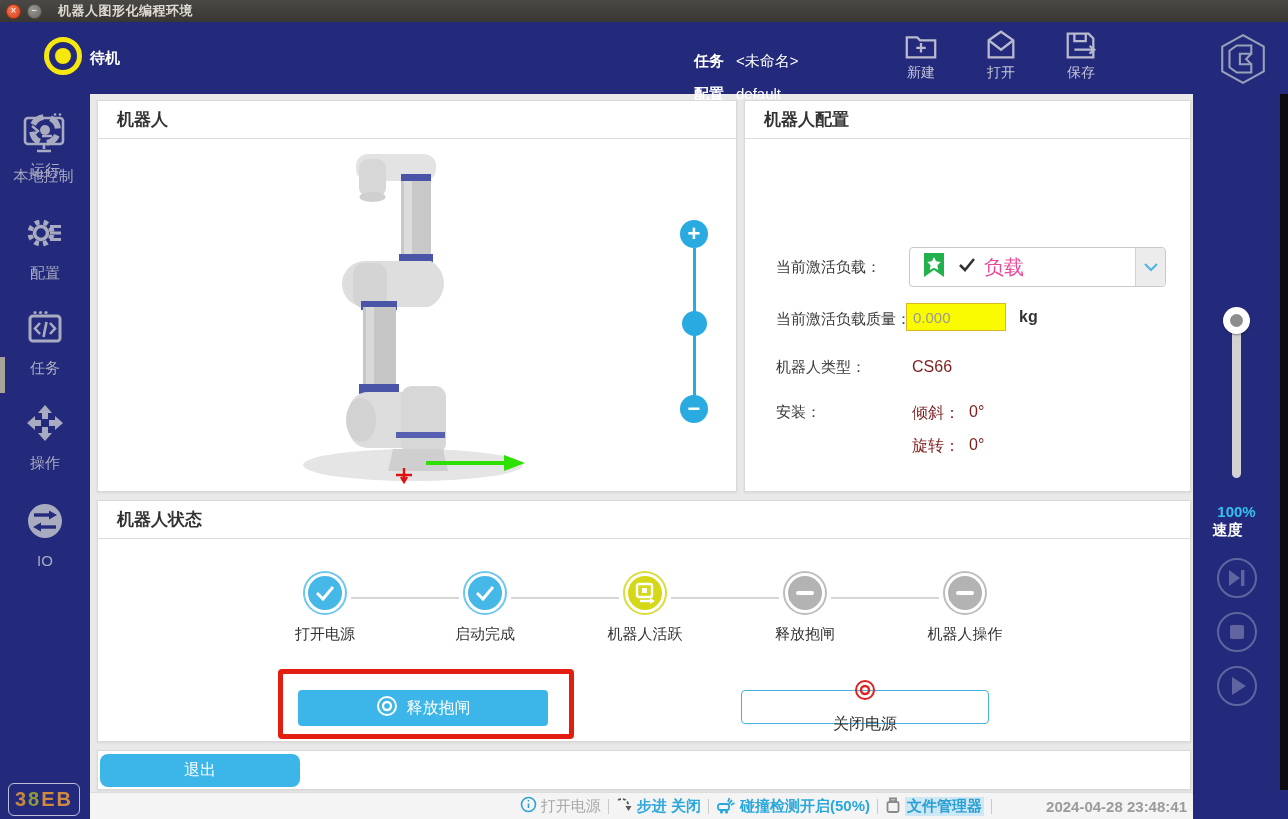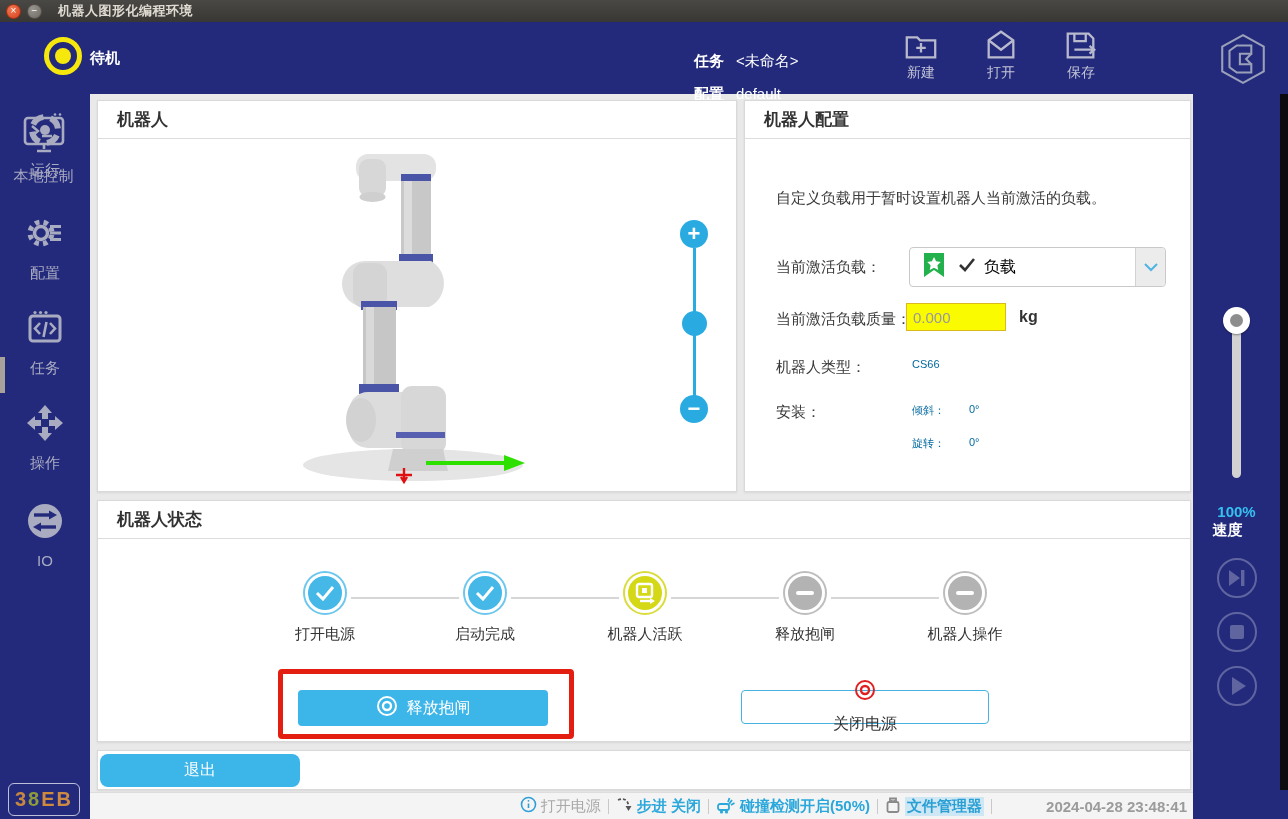--- a/index.html
+++ b/index.html
@@ -66,25 +66,25 @@
   .zoom-track{position:absolute;left:595px;top:147px;width:3px;height:148px;background:#29abe2;}
   .zoom-knob{position:absolute;left:584px;top:210px;width:25px;height:25px;border-radius:50%;background:#29abe2;}
 
   
   .cfg-desc{position:absolute;left:31px;top:88px;width:390px;font-size:15px;color:#3a3a3a;}
   .cfg-label{position:absolute;font-size:15px;color:#3a3a3a;}
   .dropdown{position:absolute;left:164px;top:146px;width:257px;height:40px;background:#fff;border:1px solid #c9c9c9;
     border-radius:4px;display:flex;align-items:center;}
   .dd-chev{position:absolute;right:0;top:0;width:30px;height:38px;background:#ececec;border-left:1px solid #d2d2d2;
     border-radius:0 4px 4px 0;display:flex;align-items:center;justify-content:center;}
-  .dd-text{font-size:16px;color:#000000;margin-left:8px;}
+  .dd-text{font-size:20px;color:#ec4899;margin-left:8px;}
   .mass-input{position:absolute;left:161px;top:202px;width:100px;height:28px;background:#fbfb00;
     border:1px solid #d9b821;font-size:15px;color:#999;padding:0 6px;outline:none;}
   .mass-unit{position:absolute;left:274px;top:207px;font-size:16px;font-weight:bold;color:#333;}
-  .cfg-val{position:absolute;font-size:11px;color:#0369a1;}
+  .cfg-val{position:absolute;font-size:16px;color:#7f1d1d;}
 
   
   .step{position:absolute;top:72px;width:120px;display:flex;flex-direction:column;align-items:center;}
   .step-cir{width:40px;height:40px;border-radius:50%;border:3px solid #fff;display:flex;align-items:center;justify-content:center;}
   .step.done .step-cir{background:#45b8e8;box-shadow:0 0 0 2px #6cc6ed;}
   .step.active .step-cir{background:#d5d816;box-shadow:0 0 0 2px #d9dc3a;}
   .step.pending .step-cir{background:#b3b3b3;box-shadow:0 0 0 2px #bdbdbd;}
   .step .cap{margin-top:12px;font-size:15px;color:#333;}
   .connector{position:absolute;top:96px;height:2px;background:#d6d6d6;}
 
@@ -301,21 +301,20 @@
     </div>
 
     <div class="zoom-btn" style="left:582px;top:119px;">+</div>
     <div class="zoom-track"></div>
     <div class="zoom-knob"></div>
     <div class="zoom-btn" style="left:582px;top:294px;">−</div>
   </div>
 
   <div class="card" id="config-card">
     <div class="card-hd">机器人配置</div>
-    <div class="cfg-desc">自定义负载用于暂时设置机器人当前激活的负载。</div>
 
     <div class="cfg-label" style="left:31px;top:157px;">当前激活负载：</div>
     <div class="dropdown">
       <span style="margin-left:12px;">
         <svg width="24" height="26" viewBox="0 0 24 26">
           <path d="M2 1 h20 v24 l-10 -7 -10 7 Z" fill="#22b14c"></path>
           <path d="M12 5 l2.1 4.3 4.7 .7 -3.4 3.3 .8 4.7 -4.2 -2.2 -4.2 2.2 .8 -4.7 -3.4 -3.3 4.7 -.7 Z" fill="#fff"></path>
         </svg></span>
       <span style="margin-left:12px;">
         <svg width="18" height="16" viewBox="0 0 18 16" fill="none" stroke="#333" stroke-width="2.6">

